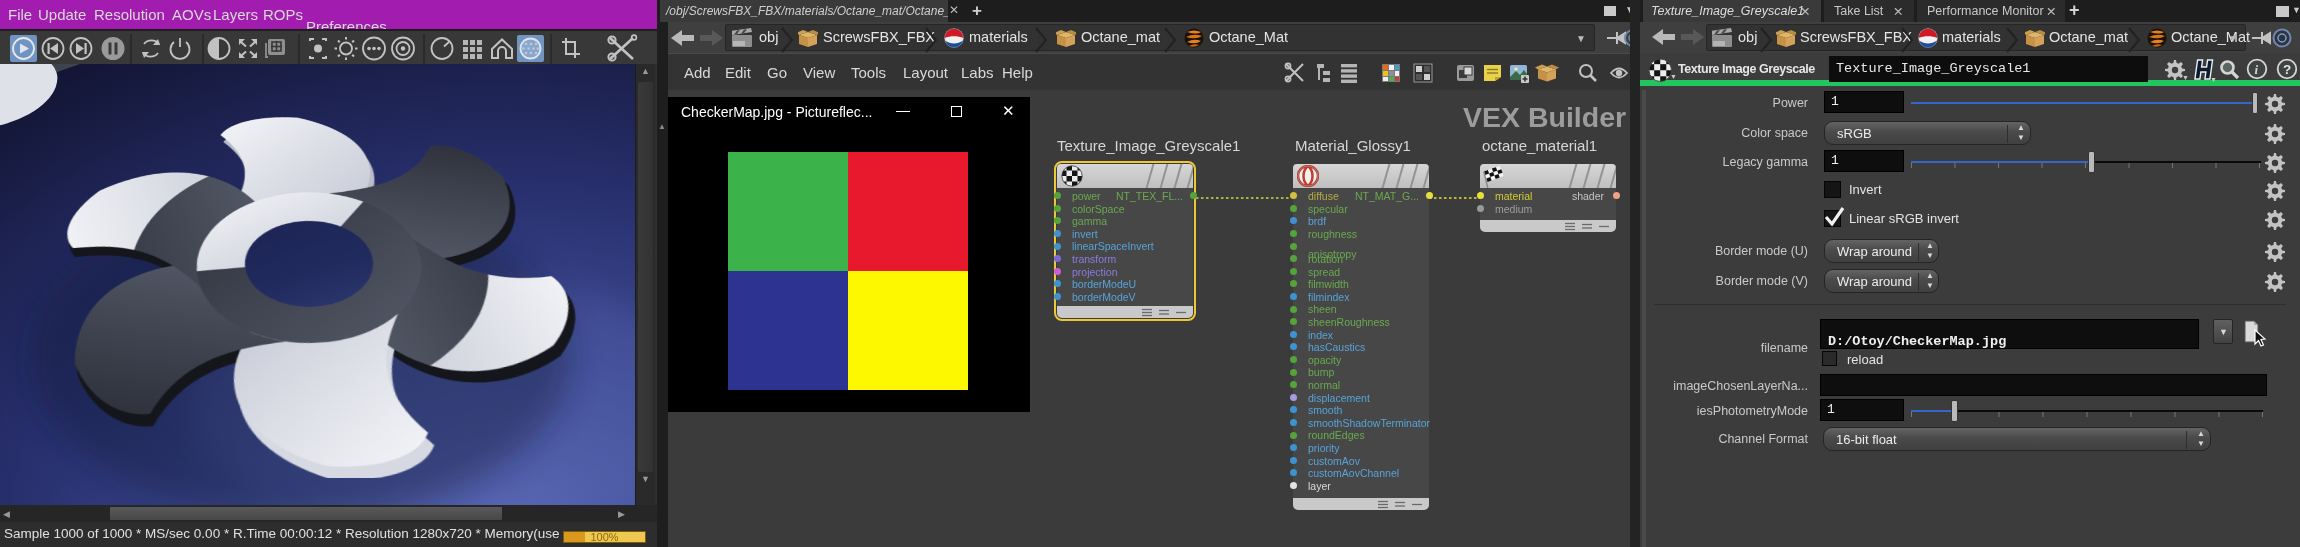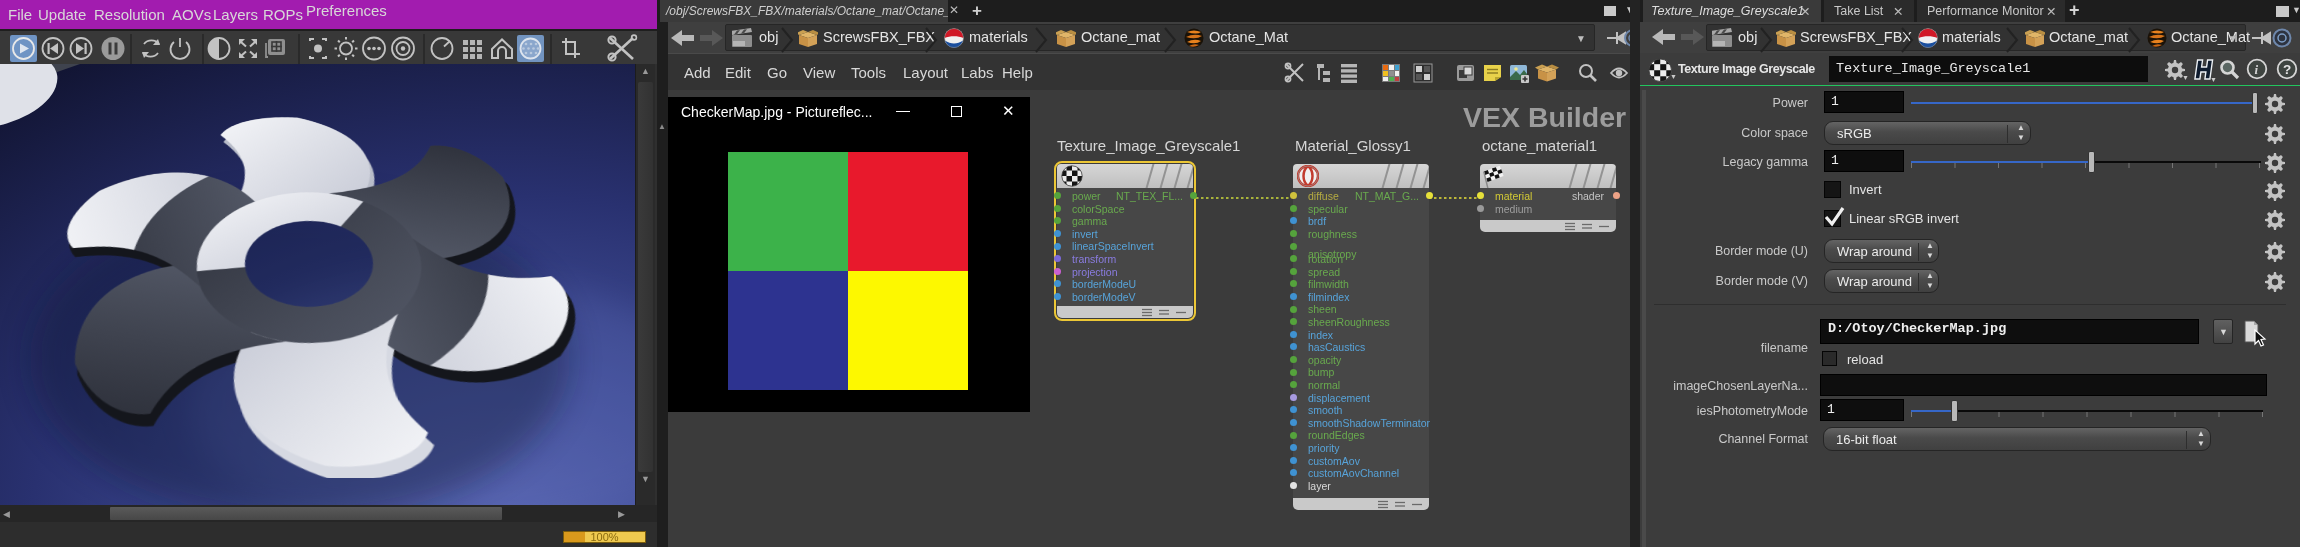--- a/index.html
+++ b/index.html
@@ -27,21 +27,21 @@
 
 <div class="abs" id="leftpane" style="left:0;top:0;width:657px;height:547px;background:#2f2f2f;">
 
   <div class="abs" style="left:0;top:0;width:657px;height:29px;background:#a21caf;color:#d8d8d8;font-size:15px;">
     <span class="abs" style="left:8px;top:6px;">File</span>
     <span class="abs" style="left:38px;top:6px;">Update</span>
     <span class="abs" style="left:94px;top:6px;">Resolution</span>
     <span class="abs" style="left:172px;top:6px;">AOVs</span>
     <span class="abs" style="left:213px;top:6px;">Layers</span>
     <span class="abs" style="left:263px;top:6px;">ROPs</span>
-    <span class="abs" style="left:306px;top:2px;">Preferences</span>
+    <span class="abs" style="left:306px;top:18px;">Preferences</span>
   </div>
 
   <div class="abs" id="toolbar" style="left:0;top:29px;width:657px;height:35px;background:#383838;border-top:2px solid #1e1e1e;">
   <svg width="657" height="33" viewBox="0 0 657 33" style="position:absolute;left:0;top:2px;">
     <g stroke="#c2c2c2" fill="none" stroke-width="1.8">
 
       <rect x="10" y="2" width="27" height="27" rx="2" fill="#6f94c4" stroke="none"></rect>
       <circle cx="23.5" cy="15.5" r="10.5" stroke="#e8e8e8"></circle>
       <path d="M20 10.5 L29 15.5 L20 20.5 Z" fill="#dfe6f0" stroke="none"></path>
 
@@ -248,20 +248,21 @@
     <div class="abs" style="left:2px;top:410px;width:15px;height:14px;color:#999;font-size:9px;text-align:center;">▼</div>
   </div>
 
   <div class="abs" style="left:0;top:505px;width:657px;height:17px;background:#262626;">
     <div class="abs" style="left:3px;top:4px;color:#999;font-size:9px;">◀</div>
     <div class="abs" style="left:110px;top:2px;width:392px;height:13px;background:linear-gradient(#5a5a5a,#474747);border-radius:1px;"></div>
     <div class="abs" style="left:618px;top:4px;color:#999;font-size:9px;">▶</div>
   </div>
 
   <div class="abs" style="left:0;top:522px;width:657px;height:25px;background:#2d2d2d;color:#e0e0e0;font-size:13.5px;">
+    <span class="abs" style="left:4px;top:4px;white-space:nowrap;">Sample 1000 of 1000 * MS/sec 0.00 * R.Time 00:00:12 * Resolution 1280x720 * Memory(use</span>
     <div class="abs" style="left:563px;top:9px;width:83px;height:12px;background:linear-gradient(90deg,#d9991c 0%,#d9991c 26%,#efc94f 26%);border:1px solid #7a5c0c;color:#8a6a10;font-size:11px;text-align:center;line-height:11px;">100%</div>
   </div>
 </div>
 
 <div class="abs" id="midpane" style="left:657px;top:0;width:983px;height:547px;background:#3b3b3b;">
   <div class="abs" style="left:0;top:22px;width:11px;height:525px;background:#1e1e1e;z-index:5;"></div>
 
   <div class="abs" style="left:0;top:0;width:983px;height:22px;background:#1d1d1d;">
     <div class="abs" style="left:3px;top:0;width:288px;height:22px;background:#3a3a3a;color:#cfcfcf;font-size:12px;font-style:italic;padding:4px 6px;overflow:hidden;white-space:nowrap;">/obj/ScrewsFBX_FBX/materials/Octane_mat/Octane_...</div>
     <span class="abs" style="left:292px;top:3px;color:#bbb;font-size:12px;font-style:normal;">✕</span>
@@ -649,21 +650,21 @@
       <div class="crumbtxt" style="left:464px;top:4px;">Octane_Mat</div>
       <span class="abs" style="right:7px;top:8px;color:#bdbdbd;font-size:10px;">▼</span>
     </div>
     <svg class="abs" style="left:610px;top:5px;" width="46" height="22">
       <path d="M2,11 L12,11 M12,5 L12,17 M12,11 L20,6 L20,16 Z" stroke="#c2c2c2" stroke-width="2" fill="#c2c2c2"></path>
       <circle cx="32" cy="11" r="8.5" fill="#2d3340" stroke="#6e87ab" stroke-width="2"></circle>
       <circle cx="32" cy="11" r="4" fill="none" stroke="#7d9fc8" stroke-width="1.5"></circle>
     </svg>
   </div>
 
-  <div class="abs" style="left:0;top:53px;width:660px;height:33px;background:#3c3c3c;border-bottom:1px solid #22c55e;">
+  <div class="abs" style="left:0;top:53px;width:660px;height:33px;background:#3c3c3c;border-bottom:6px solid #22c55e;">
     <svg class="abs" style="left:7px;top:4px;" width="27" height="27" viewBox="0 0 24.5 24.5">
           <use href="#checkball" transform="translate(1,1)"></use>
         </svg>
     <span class="abs" style="left:30px;top:20px;color:#c9c9c9;font-size:7px;">▼</span>
     <span class="abs" style="left:38px;top:9px;color:#e6e6e6;font-size:12.5px;font-weight:bold;letter-spacing:-0.45px;">Texture Image Greyscale</span>
     <div class="abs" style="left:189px;top:3px;width:319px;height:26px;background:#0d0d0d;color:#e8e8e8;font-family:'Liberation Mono',monospace;font-size:13.5px;padding:5px 7px;">Texture_Image_Greyscale1</div>
     <svg class="gear20" style="left:523px;top:5px;">
           <use href="#gearIcon"></use>
         </svg>
     <span class="abs" style="left:542px;top:21px;color:#c9c9c9;font-size:7px;">▼</span>
@@ -754,21 +755,21 @@
       <span style="position:absolute;left:12px;top:4px;">Wrap around</span>
       <span style="position:absolute;right:4px;top:1px;color:#d8d8d8;font-size:8px;">▲</span>
       <span style="position:absolute;right:4px;top:11px;color:#d8d8d8;font-size:8px;">▼</span>
       <div style="position:absolute;right:19px;top:3px;width:1px;height:18px;background:#2e2e2e;"></div>
     </div>
     <svg class="gear20" style="left:623px;top:184px;">
           <use href="#gearIcon"></use>
         </svg>
     <div class="abs" style="left:14px;top:218px;width:632px;height:1px;background:#2e2e2e;"></div>
     <div class="plabel" style="left:8px;top:239px;margin-top:16px;">filename</div>
-    <div class="pinput" style="left:180px;top:233px;width:379px;height:25px;padding:1px 7px;font-weight:bold;font-size:13.5px;">D:/Otoy/CheckerMap.jpg</div>
+    <div class="pinput" style="left:180px;top:233px;width:379px;height:25px;padding:14px 7px;font-weight:bold;font-size:13.5px;">D:/Otoy/CheckerMap.jpg</div>
     <div class="abs" style="left:573px;top:233px;width:20px;height:25px;background:linear-gradient(#606060,#424242);border:1px solid #252525;border-radius:2px;">
       <span style="position:absolute;left:5px;top:7px;color:#d8d8d8;font-size:9px;">▼</span>
     </div>
     <svg class="abs" style="left:600px;top:232px;" width="30" height="30">
       <path d="M5,3 L14,3 L18,7 L18,24 L5,24 Z" fill="#d9d9d9" stroke="#555" stroke-width="1"></path>
       <path d="M14,3 L14,7 L18,7 Z" fill="#a9a9a9"></path>
       <path d="M15,12 L15,26 L18.5,22.5 L21,28 L23.5,27 L21,21.5 L25,21 Z" fill="#111" stroke="#fff" stroke-width="1.2"></path>
     </svg>
     <div class="pcheck" style="left:182px;top:265px;width:15px;height:15px;background:#2a2a2a;"></div>
     <div class="abs" style="left:207px;top:266px;color:#e4e4e4;font-size:13px;">reload</div>

